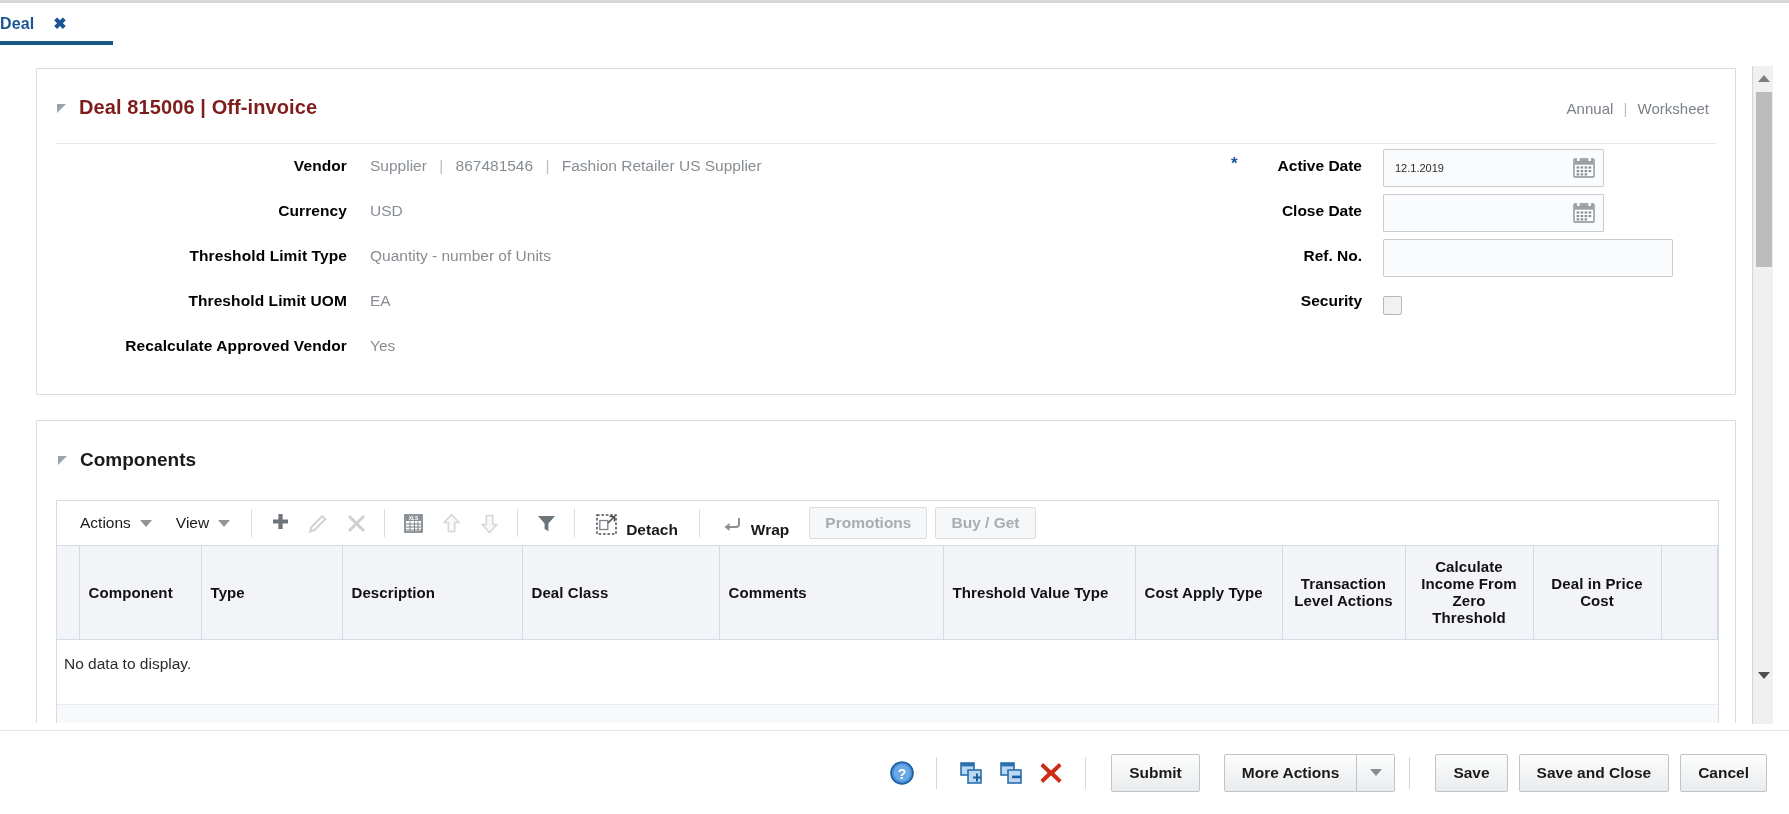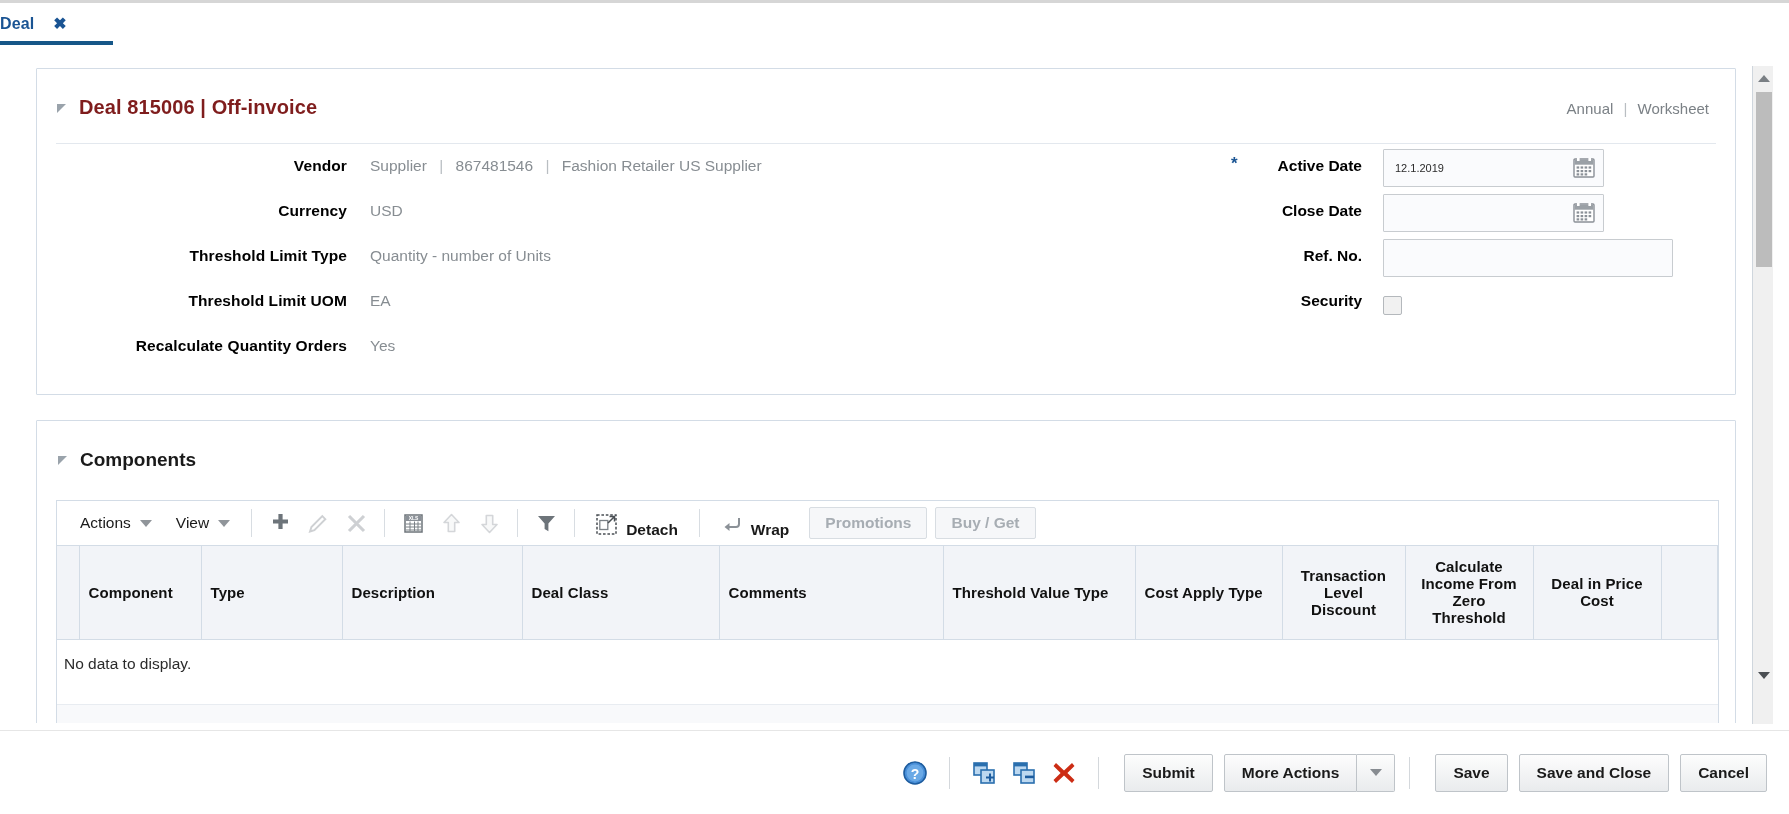--- a/index.html
+++ b/index.html
@@ -273,21 +273,21 @@
     height: 38px; padding: 0 17px;
     display: flex; align-items: center; justify-content: center;
     background: linear-gradient(#fdfdfd, #e9ebed);
     border: 1px solid #bfc4c9;
     border-radius: 2px;
     font-family: "Liberation Sans", sans-serif;
     font-size: 15.5px; font-weight: bold; color: #1a1a1a;
     cursor: pointer; margin-left: 11px;
     white-space: nowrap;
   }
-  .split { display: flex; margin-left: 11px; }
+  .split { display: flex; margin-left: 24px; }
   .split .fbtn { margin-left: 0; border-radius: 2px 0 0 2px; }
   .split .fbtn-arrow {
     width: 38px; height: 38px;
     display: flex; align-items: center; justify-content: center;
     background: linear-gradient(#fdfdfd, #e9ebed);
     border: 1px solid #bfc4c9; border-left: none;
     border-radius: 0 2px 2px 0;
     cursor: pointer;
   }
   .fbtn-arrow .caret { border-top-color: #878c91; }
@@ -335,21 +335,21 @@
         </div>
         <div class="frow">
           <div class="flabel">Threshold Limit Type</div>
           <div class="fvalue">Quantity - number of Units</div>
         </div>
         <div class="frow">
           <div class="flabel">Threshold Limit UOM</div>
           <div class="fvalue">EA</div>
         </div>
         <div class="frow">
-          <div class="flabel">Recalculate Quantity Orders</div>
+          <div class="flabel">Recalculate Approved Vendor</div>
           <div class="fvalue">Yes</div>
         </div>
       </div>
 
       <div class="col-right">
         <div class="frow">
           <div class="rlabel">
             <span class="req">*</span>
             <span>Active Date</span>
           </div>
@@ -559,21 +559,21 @@
         <thead>
           <tr>
             <th class="handle"></th>
             <th>Component</th>
             <th>Type</th>
             <th>Description</th>
             <th>Deal Class</th>
             <th>Comments</th>
             <th>Threshold Value Type</th>
             <th>Cost Apply Type</th>
-            <th class="ctr">Transaction Level Discount</th>
+            <th class="ctr">Transaction Level Actions</th>
             <th class="ctr">Calculate Income From Zero Threshold</th>
             <th class="ctr">Deal in Price Cost</th>
             <th></th>
           </tr>
         </thead>
       </table>
 
       <div class="nodata">No data to display.</div>
       <div class="grid-filler"></div>
     </div>

